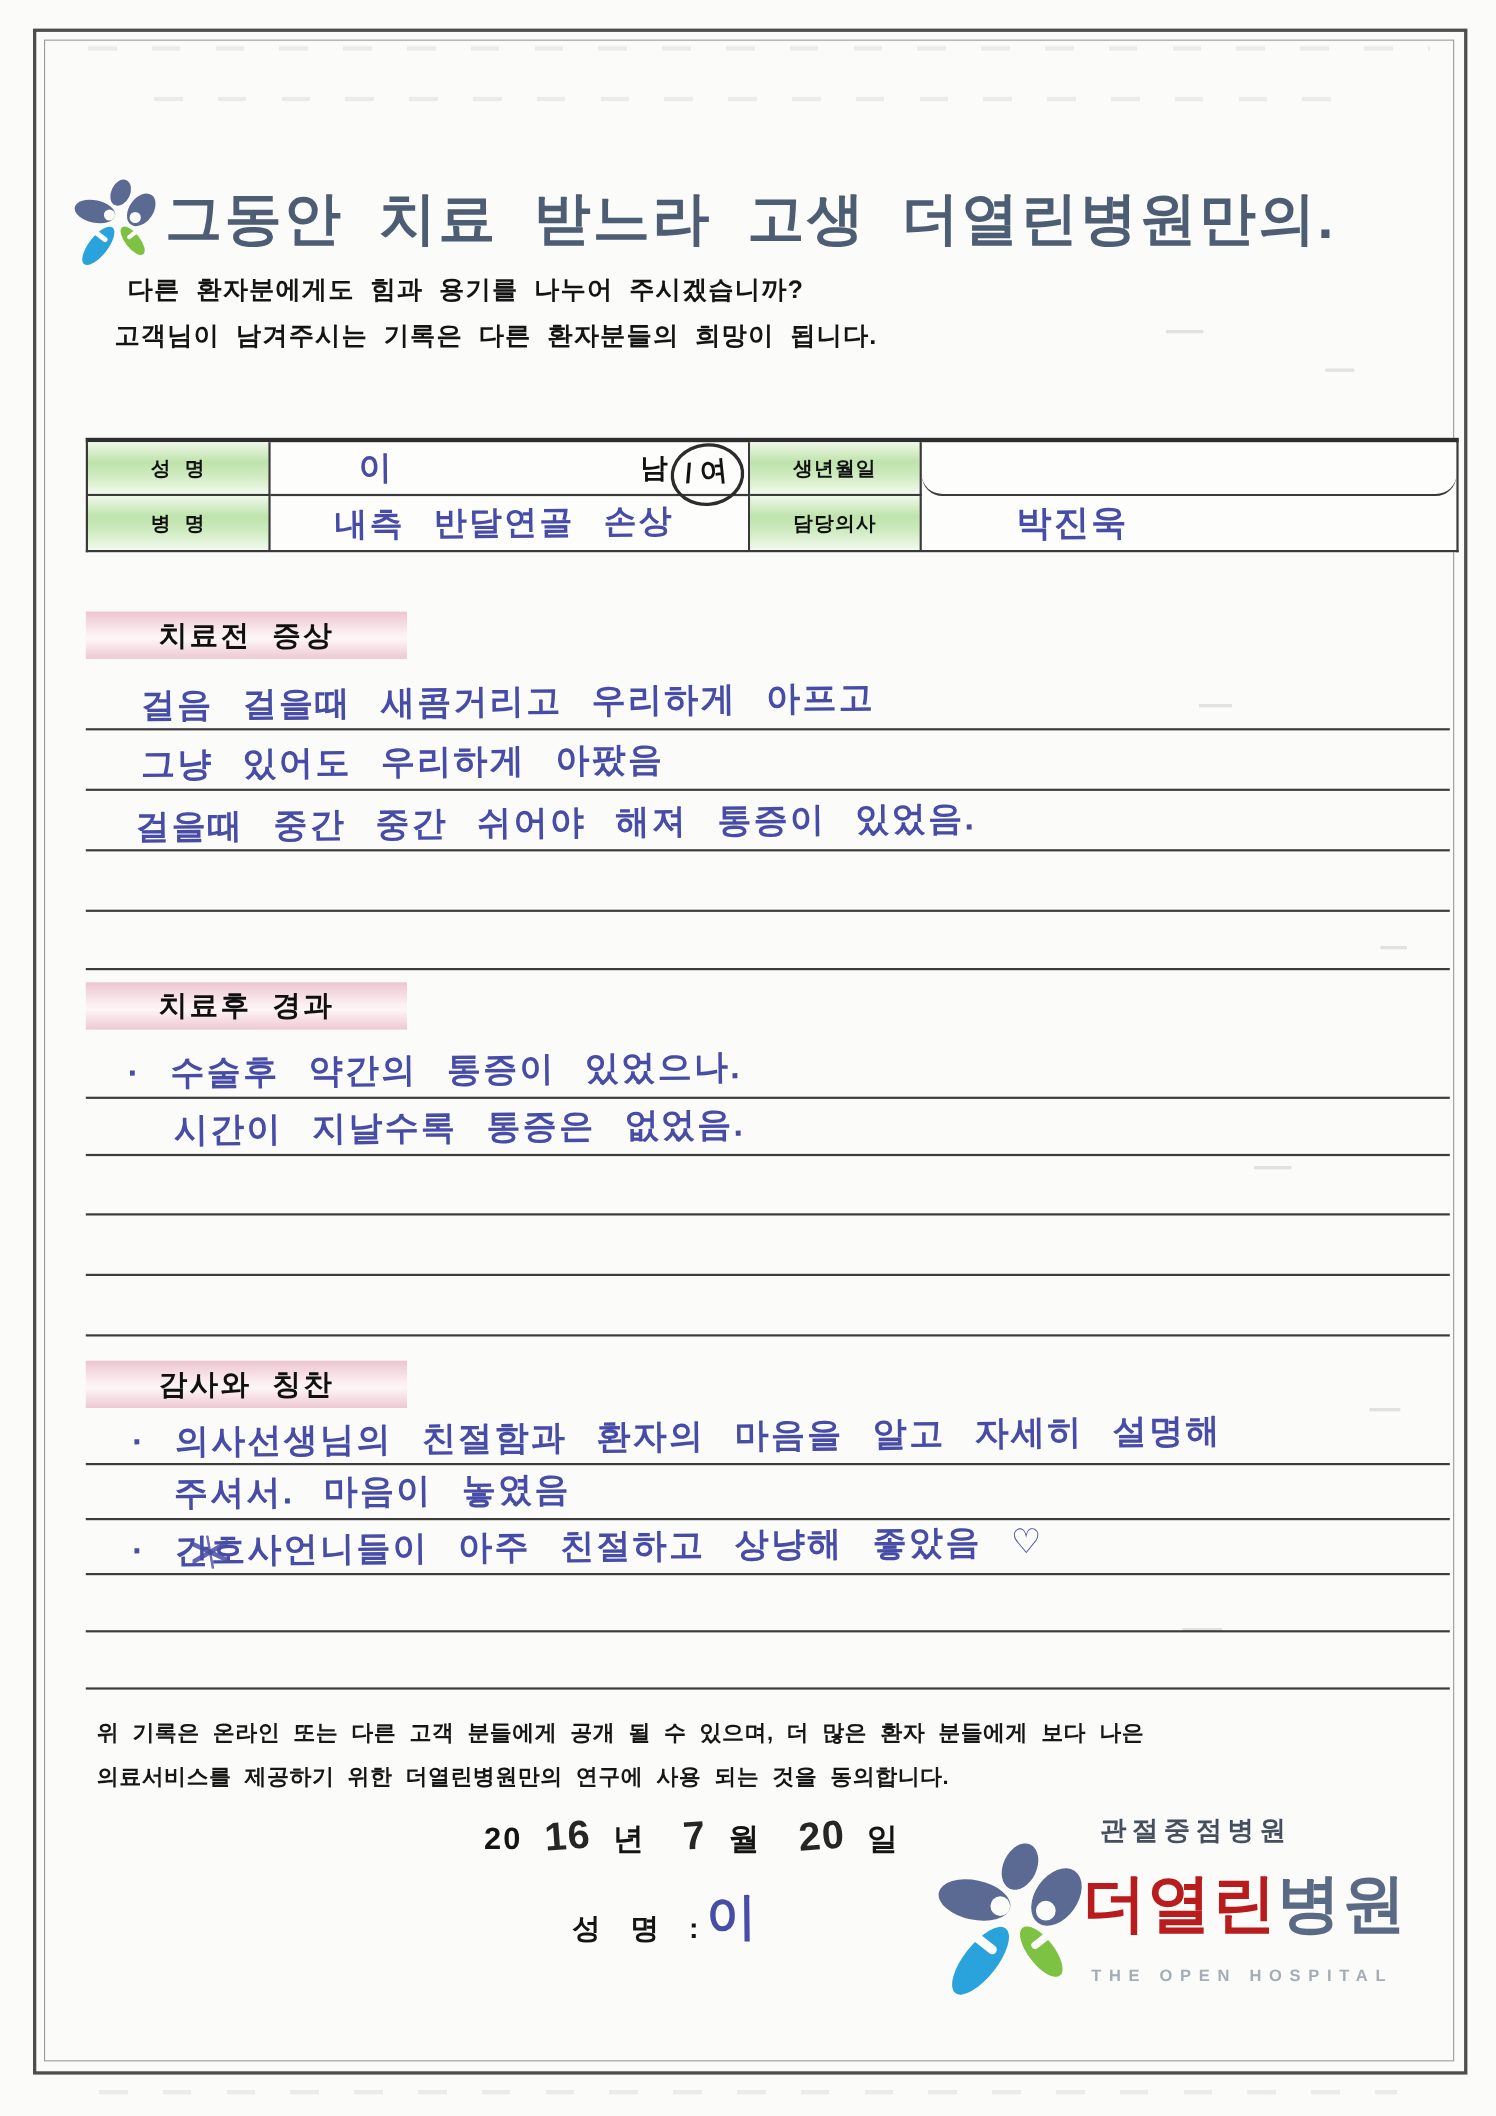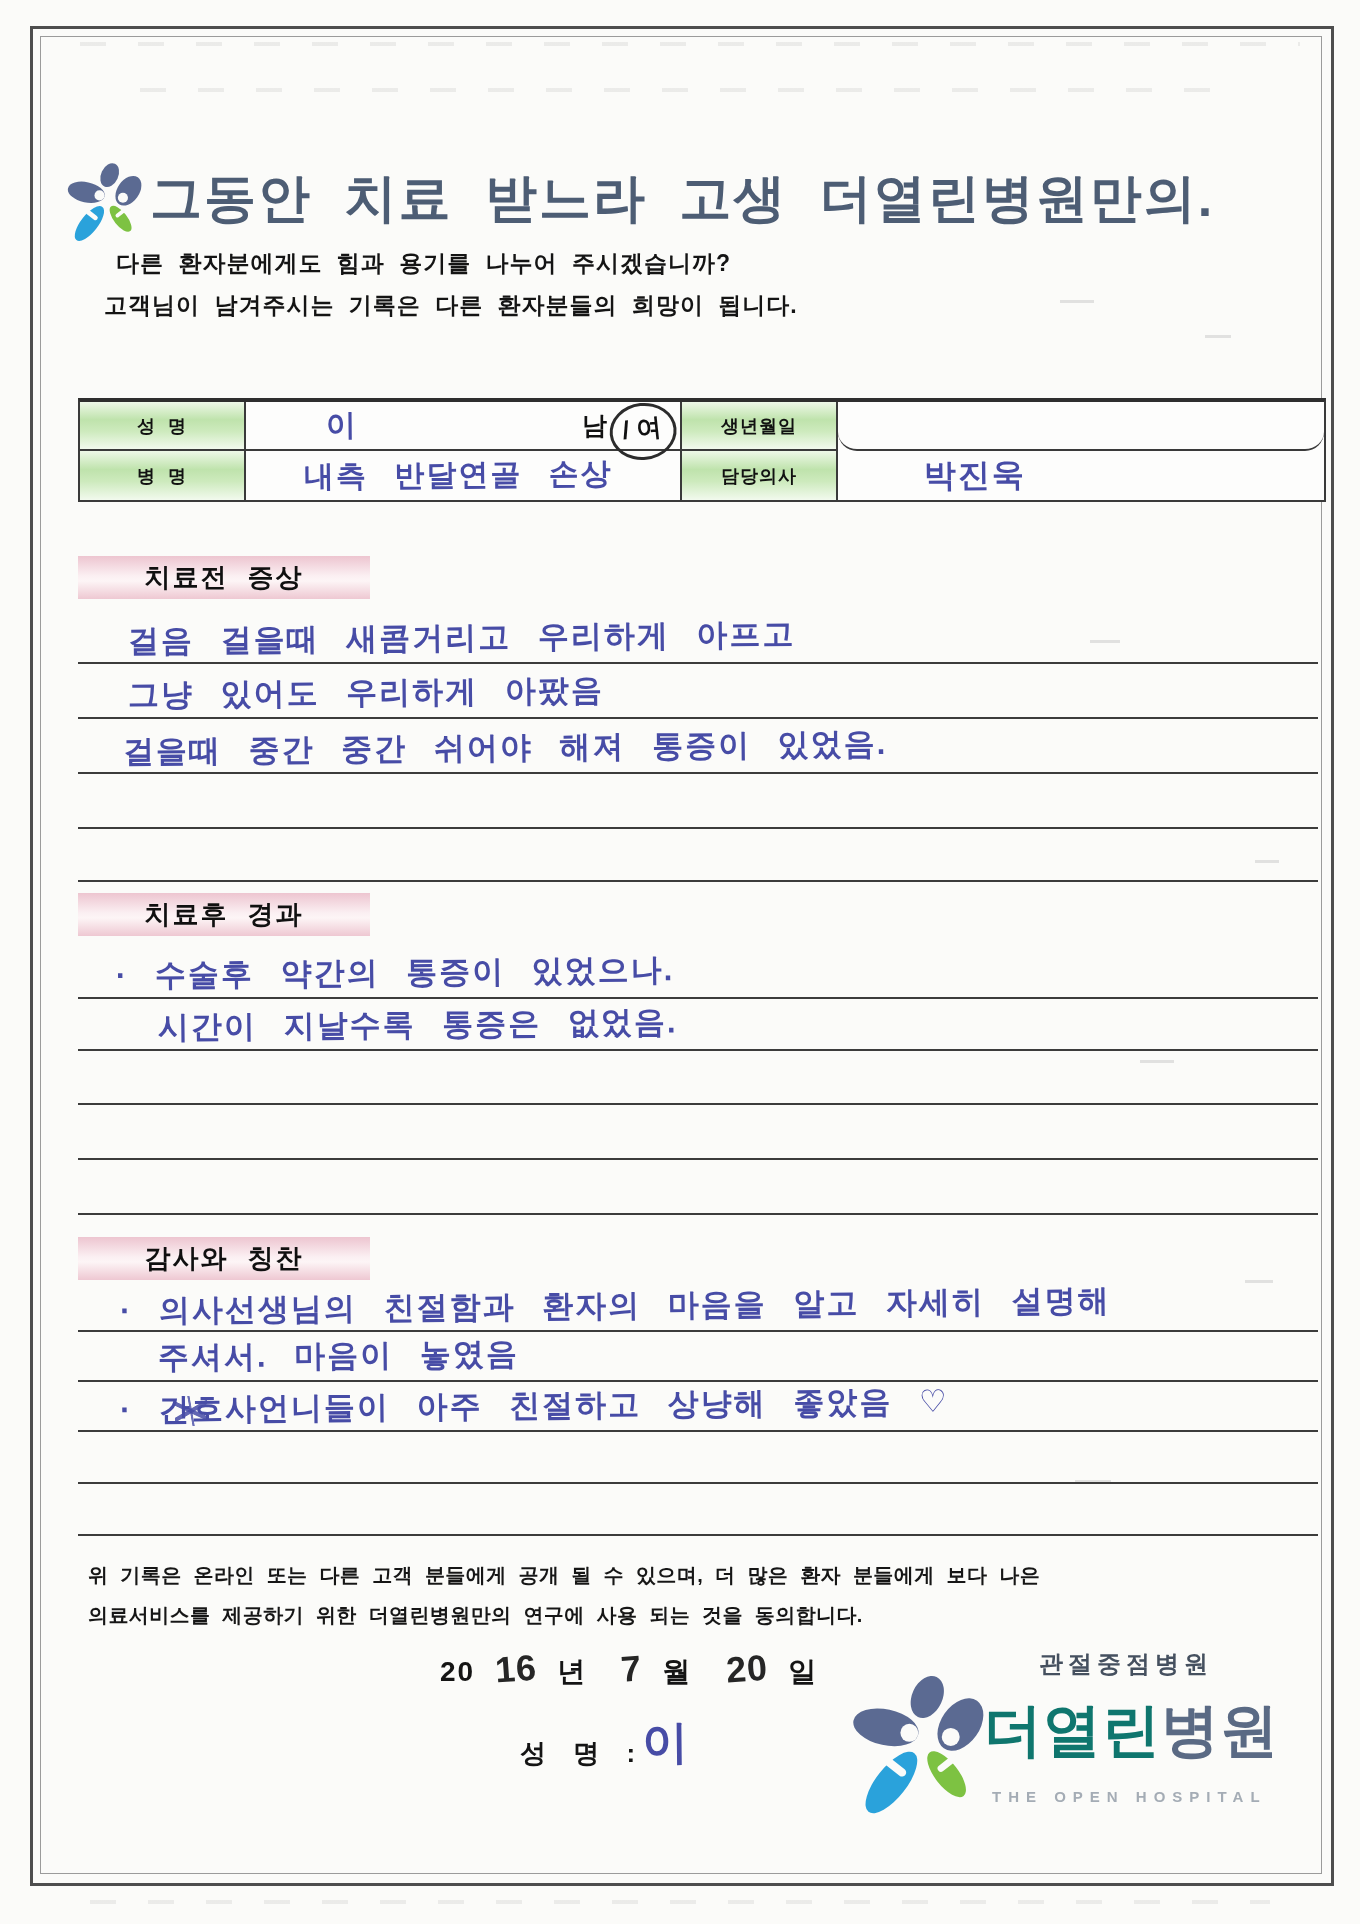--- a/index.html
+++ b/index.html
@@ -25,23 +25,23 @@
   .band{left:78px;width:292px;height:43px;background:linear-gradient(180deg,#edc5d0 0%,#fbeff2 46%,#fdf5f6 58%,#eec8d2 100%);display:flex;align-items:center;justify-content:center;font-size:26px;font-weight:800;color:#101010;letter-spacing:2px;word-spacing:10px;}
   
   .line-row{left:78px;width:1240px;height:52px;border-bottom:2px solid #3c3c3c;}
   .line-row .hand{position:absolute;bottom:3px;font-size:31px;}
   
   .consent{left:88px;font-size:20px;font-weight:700;color:#161616;letter-spacing:0.4px;word-spacing:6px;white-space:nowrap;}
   .dateline{left:440px;top:1648px;display:flex;align-items:baseline;gap:20px;font-size:28px;font-weight:800;color:#141414;letter-spacing:2px;}
   .date-hand{font-size:36px;font-weight:600;color:#262626;transform:rotate(-4deg);letter-spacing:1px;}
   .sig-label{left:520px;top:1736px;font-size:26px;font-weight:800;color:#141414;letter-spacing:10px;}
   .sig-hand{left:642px;top:1712px;font-size:46px;}
-  .tagline{left:1000px;top:1648px;width:252px;text-align:center;font-size:24px;font-weight:800;color:#45505f;letter-spacing:5px;}
+  .tagline{left:1000px;top:1648px;width:252px;text-align:left;font-size:24px;font-weight:800;color:#45505f;letter-spacing:5px;}
   .hosp-name{left:984px;top:1692px;font-size:58px;font-weight:800;letter-spacing:1px;white-space:nowrap;}
-  .hosp-name .green{color:#0f766e;}
+  .hosp-name .green{color:#b91c1c;}
   .hosp-name .dark{color:#5a6a84;}
   .hosp-en{left:992px;top:1788px;font-size:15px;font-weight:800;color:#a4acb5;letter-spacing:7px;white-space:nowrap;}
   
   .speck{background:#b8b8b8;opacity:0.38;}
   .noise-strip{height:4px;background:repeating-linear-gradient(90deg,rgba(0,0,0,0.18) 0 26px,transparent 26px 58px);opacity:0.35;}
   .scribble{width:32px;height:30px;background:
       linear-gradient(25deg,transparent 44%,rgba(71,76,166,.85) 46% 54%,transparent 56%),
       linear-gradient(-30deg,transparent 44%,rgba(71,76,166,.85) 46% 54%,transparent 56%),
       linear-gradient(80deg,transparent 46%,rgba(71,76,166,.8) 48% 52%,transparent 54%);}
 </style>

